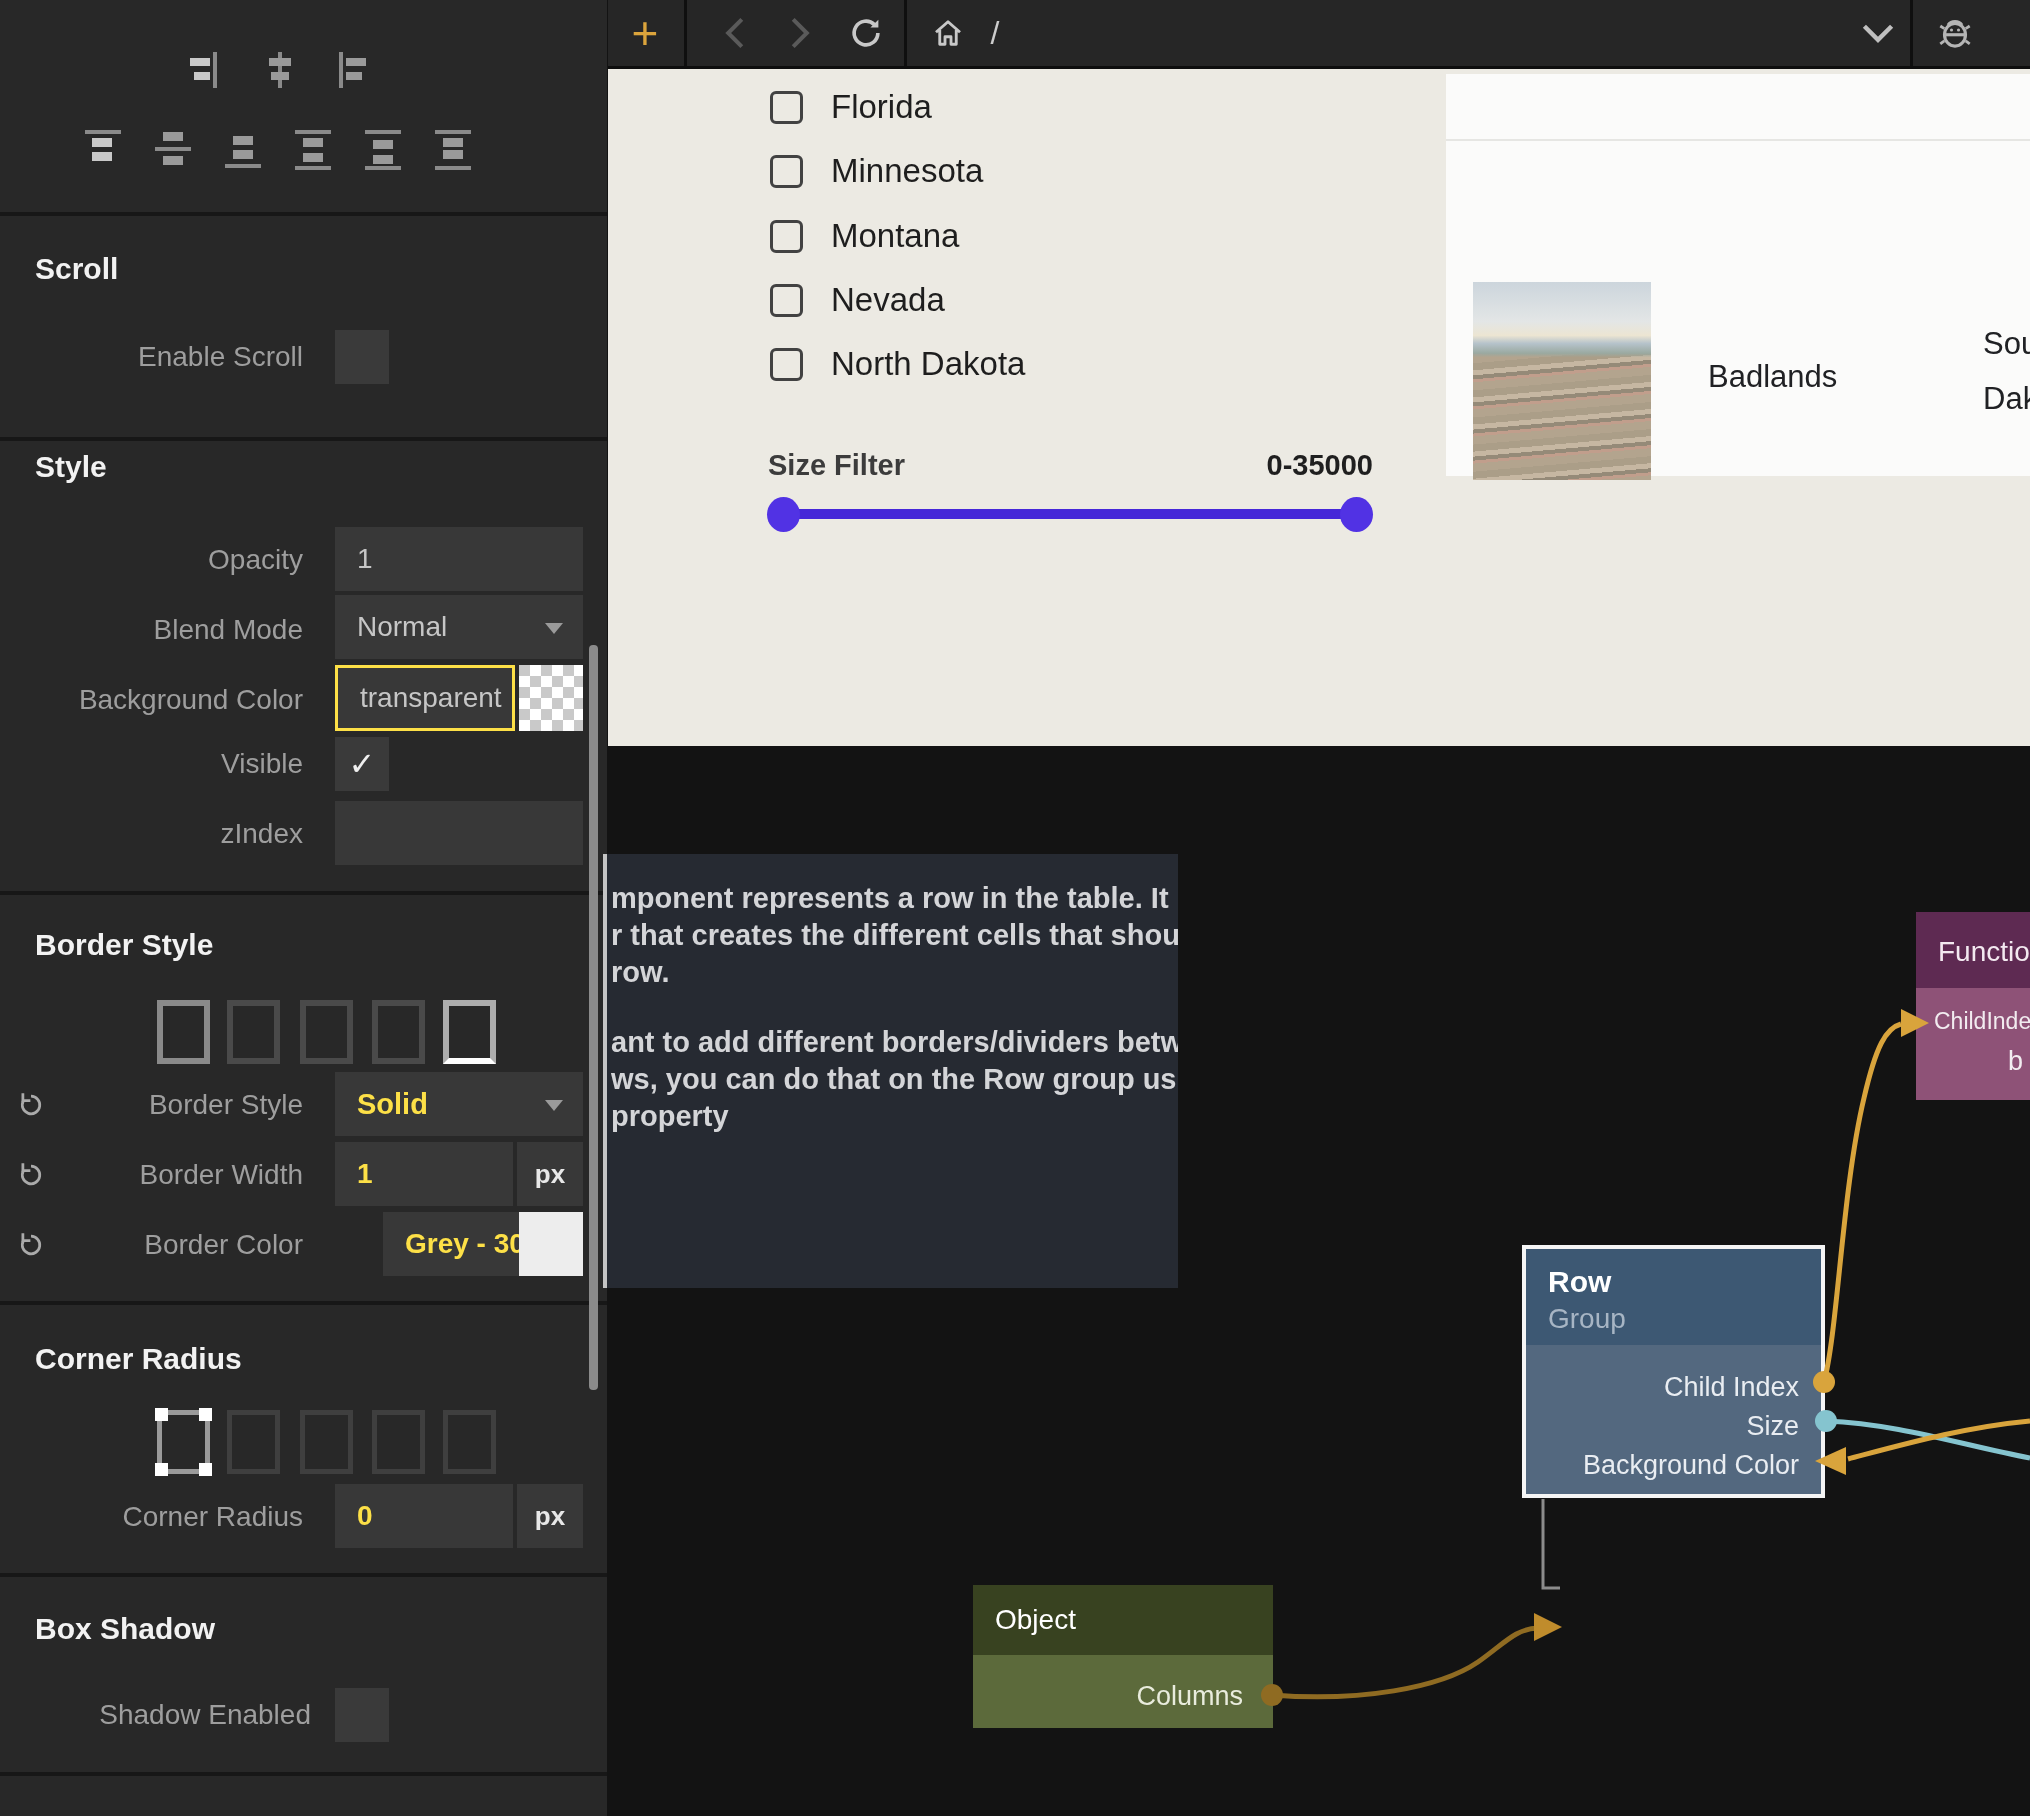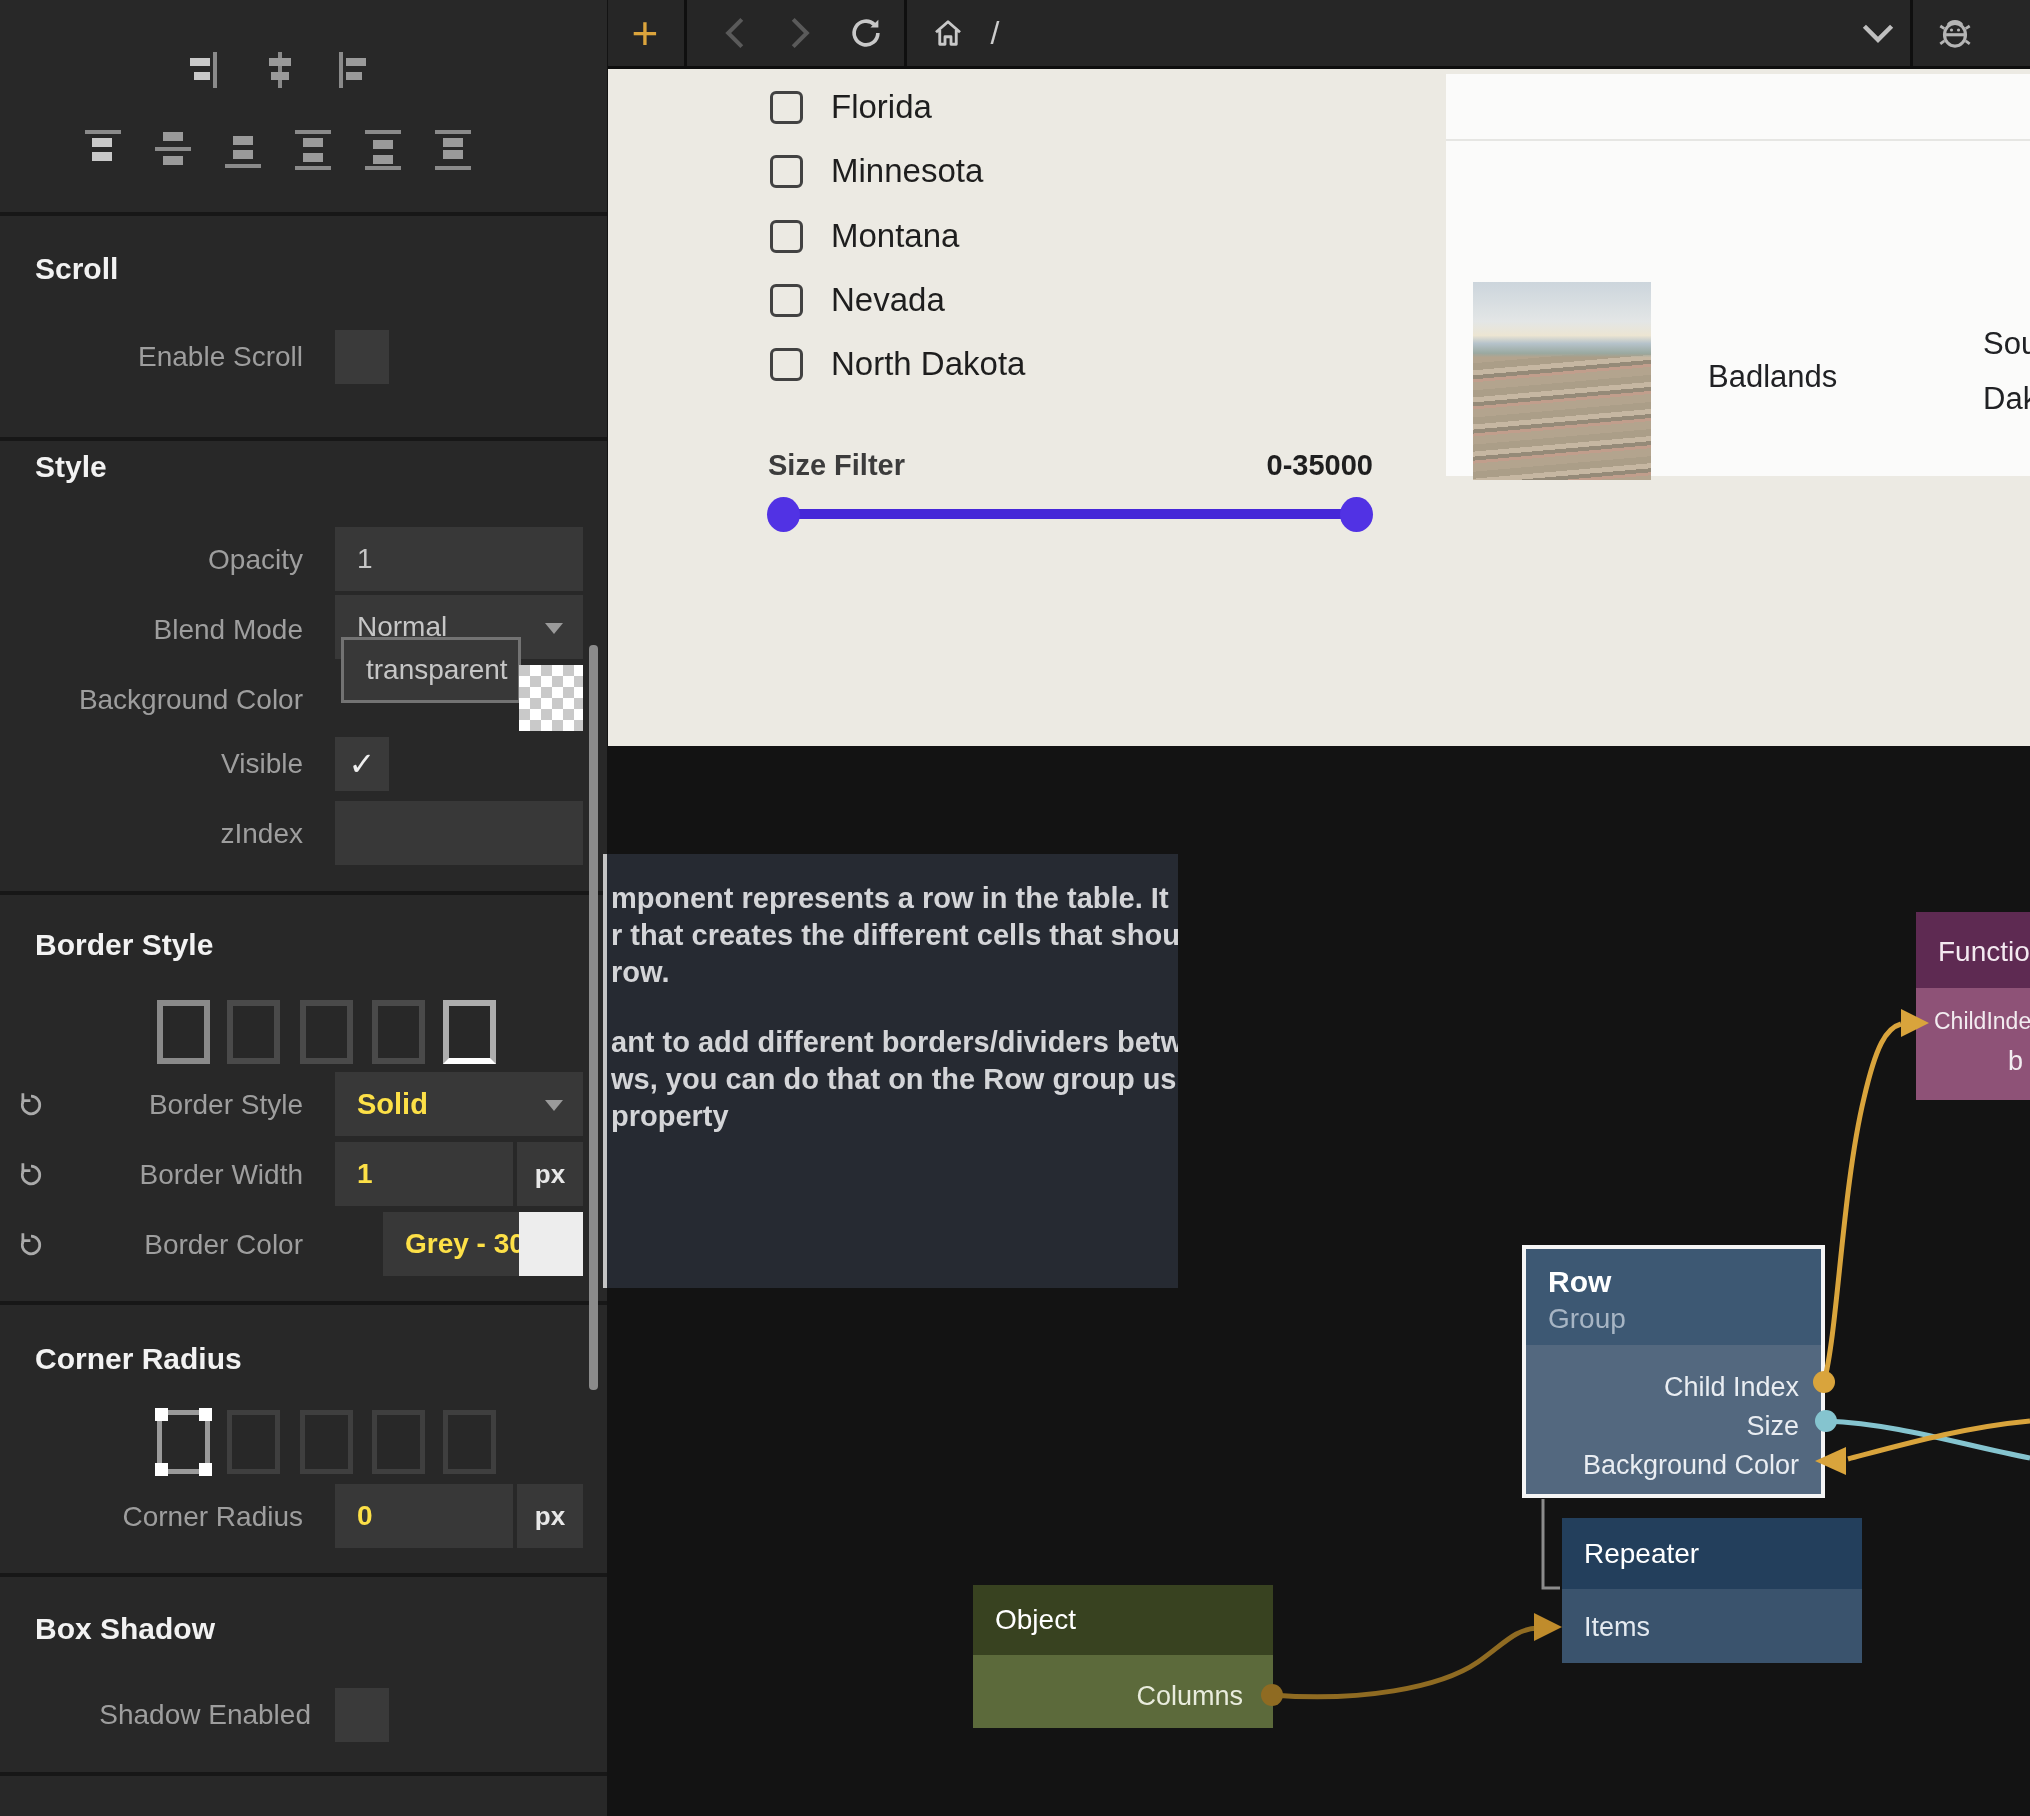--- a/index.html
+++ b/index.html
@@ -133,21 +133,21 @@
 
     <div class="phead" style="top:450px;">Style</div>
     <div class="plabel" style="top:544px;">Opacity</div>
     <div class="pinput" style="top:527px;">1</div>
     <div class="plabel" style="top:614px;">Blend Mode</div>
     <div class="pinput" style="top:595px;">
       <span>Normal</span>
       <span class="caret"></span>
     </div>
     <div class="plabel" style="top:684px;">Background Color</div>
-    <div class="pinput" style="top:637px;width:180px;height:66px;border:3px solid #737373;line-height:60px;margin-left:6px;">transparent</div>
+    <div class="pinput" style="top:665px;width:180px;height:66px;border:3px solid #fde047;line-height:60px;">transparent</div>
     <div class="swatch checker" style="top:665px;"></div>
     <div class="plabel" style="top:748px;">Visible</div>
     <div class="chk" style="top:737px;">✓</div>
     <div class="plabel" style="top:818px;">zIndex</div>
     <div class="pinput" style="top:801px;"></div>
 
     <div class="pdiv" style="top:891px;"></div>
 
     <div class="phead" style="top:928px;">Border Style</div>
     <div class="bsq" style="left:157px;top:1000px;border-color:#8a8a8a;"></div>
@@ -317,25 +317,20 @@
 
   <div class="node" style="left:1522px;top:1245px;width:295px;height:245px;border:4px solid #f5f5f5;background:#53687f;">
     <div class="nhead" style="height:96px;background:#3d5873;"></div>
     <div class="ntitle" style="top:16px;font-size:30px;font-weight:bold;">Row</div>
     <div class="ntitle" style="top:54px;font-size:28px;color:#a7b5c4;">Group</div>
     <div class="nport" style="right:22px;top:123px;color:#e9edf2;">Child Index</div>
     <div class="nport" style="right:22px;top:162px;color:#e9edf2;">Size</div>
     <div class="nport" style="right:22px;top:201px;color:#e9edf2;">Background Color</div>
   </div>
 
-  <div class="node" style="left:1562px;top:1518px;width:300px;height:145px;background:#3a536d;">
-    <div class="nhead" style="height:71px;background:#233f5c;"></div>
-    <div class="ntitle" style="top:20px;">Repeater</div>
-    <div class="nport" style="left:22px;top:94px;color:#e4eaf0;">Items</div>
-  </div>
 
   <div class="node" style="left:973px;top:1585px;width:300px;height:143px;background:#5c6a3b;">
     <div class="nhead" style="height:70px;background:#384220;"></div>
     <div class="ntitle" style="top:19px;">Object</div>
     <div class="nport" style="right:30px;top:96px;color:#e9ecdd;">Columns</div>
   </div>
 
   <svg class="wires" width="2030" height="1816" viewBox="0 0 2030 1816">
 
     <path d="M1543,1499 V1588 H1560" fill="none" stroke="#8c8c8c" stroke-width="3"></path>

